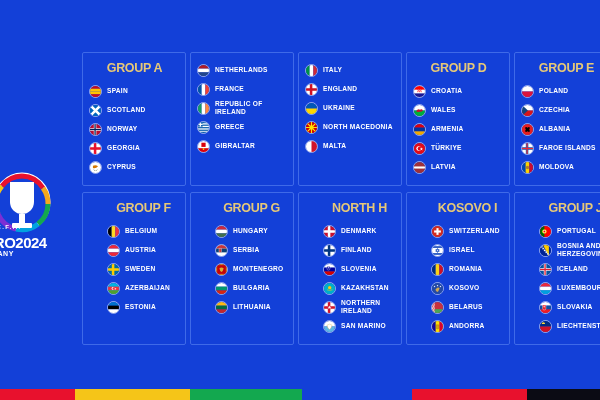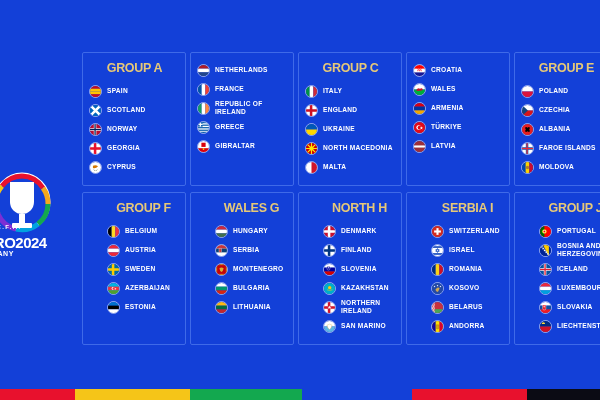--- a/index.html
+++ b/index.html
@@ -261,21 +261,20 @@
               <rect width="26" height="26" fill="#ffffff"></rect>
               <rect y="17" width="26" height="9" fill="#da000c"></rect>
               <rect x="8" y="4" width="10" height="10" fill="#da000c"></rect>
               <circle cx="13" cy="19" r="2" fill="#ffd700"></circle>
             </svg>
           </span>
           <span class="team-name">GIBRALTAR</span>
         </div>
       </div>
       <div class="panel row1">
-        <div class="panel-title">GROUP C</div>
         <div class="team">
           <span class="flag">
             <svg viewBox="0 0 26 26" preserveAspectRatio="none">
               <rect x="0" y="0" width="8.666666666666666" height="26" fill="#009246"></rect>
               <rect x="8.666666666666666" y="0" width="8.666666666666666" height="26" fill="#ffffff"></rect>
               <rect x="17.333333333333332" y="0" width="8.666666666666666" height="26" fill="#ce2b37"></rect>
             </svg>
           </span>
           <span class="team-name">ITALY</span>
         </div>
@@ -313,20 +312,21 @@
           <span class="flag">
             <svg viewBox="0 0 26 26" preserveAspectRatio="none">
               <rect width="26" height="26" fill="#ffffff"></rect>
               <rect x="13" width="13" height="26" fill="#cf142b"></rect>
             </svg>
           </span>
           <span class="team-name">MALTA</span>
         </div>
       </div>
       <div class="panel row1">
+        <div class="panel-title">GROUP D</div>
         <div class="team">
           <span class="flag">
             <svg viewBox="0 0 26 26" preserveAspectRatio="none">
               <rect width="26" height="26" fill="#ffffff"></rect>
               <rect width="26" height="8.6" fill="#ff0000"></rect>
               <rect y="17.4" width="26" height="8.6" fill="#171796"></rect>
               <g>
                 <rect x="8" y="8" width="2" height="2.2" fill="#ff0000"></rect>
                 <rect x="12" y="8" width="2" height="2.2" fill="#ff0000"></rect>
                 <rect x="16" y="8" width="2" height="2.2" fill="#ff0000"></rect>
@@ -485,21 +485,21 @@
             <svg viewBox="0 0 26 26" preserveAspectRatio="none">
               <rect x="0" y="0" width="26" height="8.666666666666666" fill="#0072ce"></rect>
               <rect x="0" y="8.666666666666666" width="26" height="8.666666666666666" fill="#000000"></rect>
               <rect x="0" y="17.333333333333332" width="26" height="8.666666666666666" fill="#ffffff"></rect>
             </svg>
           </span>
           <span class="team-name">ESTONIA</span>
         </div>
       </div>
       <div class="panel row2">
-        <div class="panel-title">WALES G</div>
+        <div class="panel-title">GROUP G</div>
         <div class="team">
           <span class="flag">
             <svg viewBox="0 0 26 26" preserveAspectRatio="none">
               <rect x="0" y="0" width="26" height="8.666666666666666" fill="#cd2a3e"></rect>
               <rect x="0" y="8.666666666666666" width="26" height="8.666666666666666" fill="#ffffff"></rect>
               <rect x="0" y="17.333333333333332" width="26" height="8.666666666666666" fill="#436f4d"></rect>
             </svg>
           </span>
           <span class="team-name">HUNGARY</span>
         </div>
@@ -605,21 +605,21 @@
             <svg viewBox="0 0 26 26" preserveAspectRatio="none">
               <rect width="26" height="13" fill="#ffffff"></rect>
               <rect y="13" width="26" height="13" fill="#5eb6e4"></rect>
               <path d="M7 10 q6 -5 12 0 q-2 8 -6 10 q-4 -2 -6 -10 z" fill="#ffffff" stroke="#d4af37" stroke-width="0.8"></path>
             </svg>
           </span>
           <span class="team-name">SAN MARINO</span>
         </div>
       </div>
       <div class="panel row2">
-        <div class="panel-title">SERBIA I</div>
+        <div class="panel-title">KOSOVO I</div>
         <div class="team">
           <span class="flag">
             <svg viewBox="0 0 26 26" preserveAspectRatio="none">
               <rect width="26" height="26" fill="#d52b1e"></rect>
               <rect x="10.5" y="5" width="5" height="16" fill="#ffffff"></rect>
               <rect x="5" y="10.5" width="16" height="5" fill="#ffffff"></rect>
             </svg>
           </span>
           <span class="team-name">SWITZERLAND</span>
         </div>

